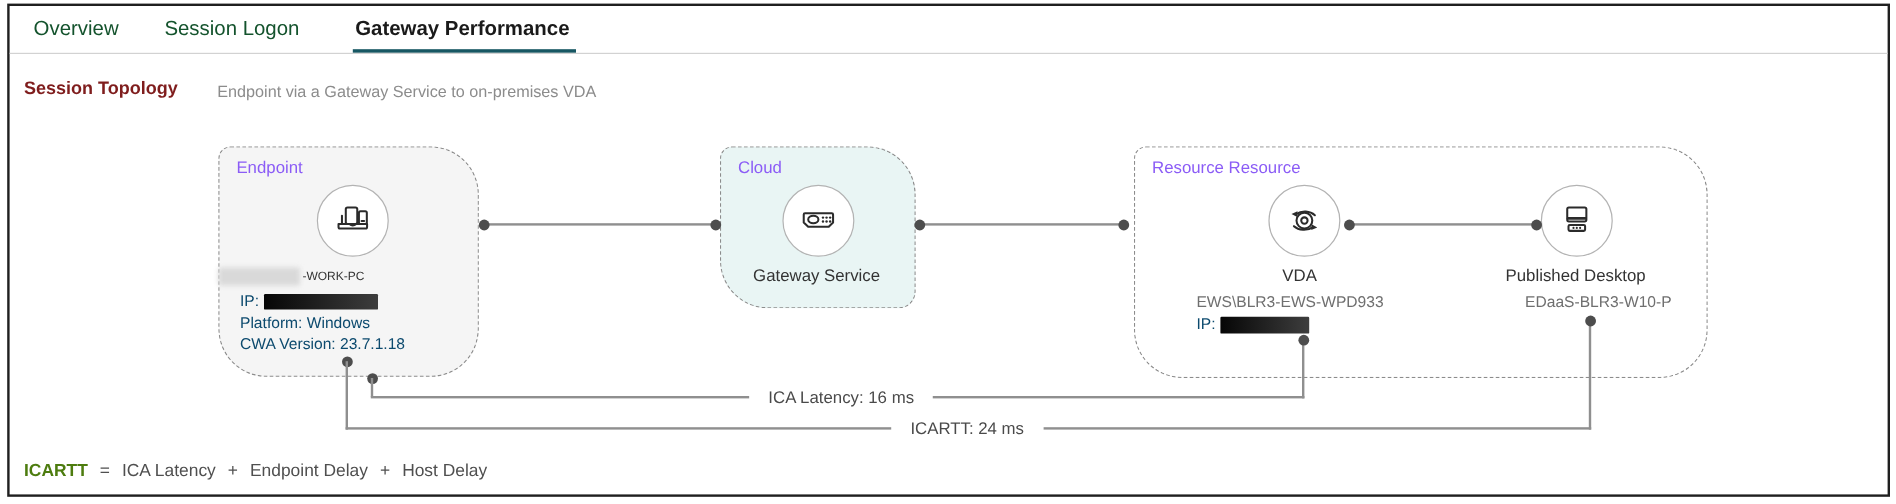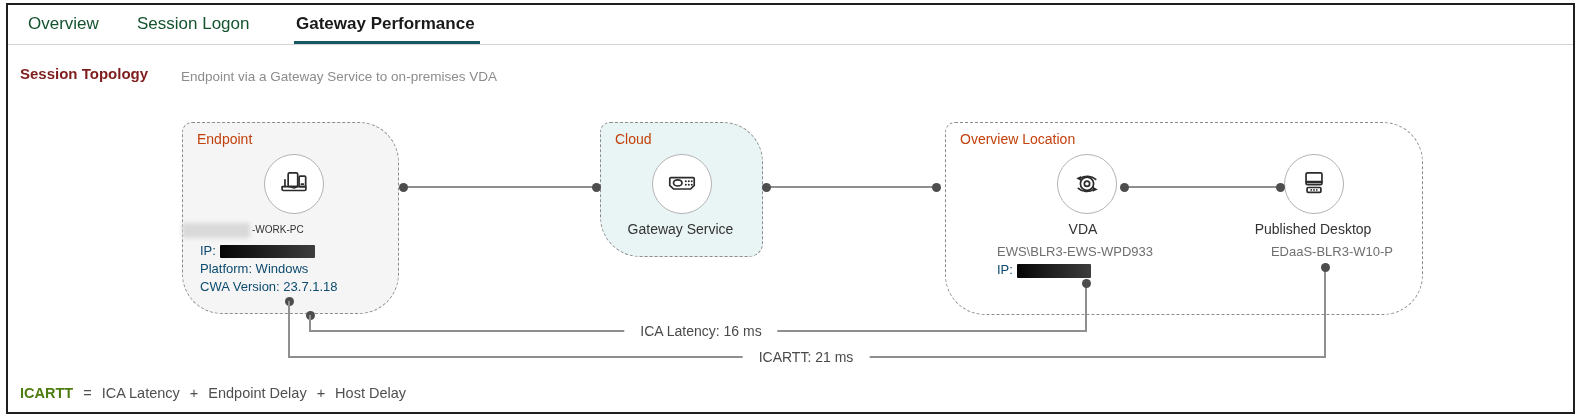--- a/index.html
+++ b/index.html
@@ -9,21 +9,21 @@
   
   .tab{top:14px;font-size:17px;color:#14532d;cursor:pointer;white-space:nowrap;}
   .tab.active{font-weight:700;color:#1a1a1a;}
   .tab-underline{left:294px;top:41px;width:186px;height:3px;background:#175763;}
   .tabbar-divider{left:8px;right:7px;top:44px;height:1px;background:#d2d2d2;}
   
   .sec-title{left:20px;top:65px;font-size:15px;font-weight:700;color:#7f1d1d;}
   .sec-sub{left:181px;top:69px;font-size:13.5px;color:#8c8c8c;}
   
   .group{border:1px dashed #8c8c8c;border-radius:10px 40px 40px 40px;}
-  .group-label{font-size:14px;color:#c2410c;position:absolute;left:14px;top:8px;}
+  .group-label{font-size:14px;color:#8b5cf6;position:absolute;left:14px;top:8px;}
   .g-endpoint{left:182px;top:122px;width:215px;height:190px;background:#f5f5f5;}
   .g-cloud{left:600px;top:122px;width:161px;height:133px;background:#e9f5f4;border-radius:10px 40px 14px 40px;}
   .g-resource{left:945px;top:122px;width:476px;height:191px;background:#fff;}
   
   .node-circle{width:58px;height:58px;border:1px solid #b3b3b3;border-radius:50%;background:#fff;display:flex;align-items:center;justify-content:center;}
   .node-circle svg{display:block;}
   
   .hline{height:2px;background:#8f8f8f;}
   .vline{width:2px;background:#8f8f8f;}
   .dot{width:9px;height:9px;border-radius:50%;background:#4d4d4d;}
@@ -89,21 +89,21 @@
       <circle class="fill" cx="22.4" cy="13.5" r="0.95"></circle>
       <circle class="fill" cx="25.2" cy="13.5" r="0.95"></circle>
     <circle class="fill" cx="19.6" cy="16.6" r="0.95"></circle>
       <circle class="fill" cx="22.4" cy="16.6" r="0.95"></circle>
       <circle class="fill" cx="25.2" cy="16.6" r="0.95"></circle>
   </svg>
 </div>
 <div class="abs node-label" style="left:600px;top:221px;width:161px">Gateway Service</div>
 
 <div class="abs group g-resource">
-  <span class="group-label">Overview Location</span>
+  <span class="group-label">Resource Resource</span>
 </div>
 <div class="abs node-circle" style="left:1057px;top:154px">
   <svg class="icon" width="34" height="34" viewBox="0 0 32 32">
     <circle cx="16" cy="15.8" r="6.2"></circle>
     <circle cx="16" cy="15.8" r="2.5"></circle>
     <path d="M24.2 11.6 A 10.5 8.5 0 0 0 9.6 10.7"></path>
     <polygon class="fill" points="5.9,10.7 10.6,8.5 10.4,13.1"></polygon>
     <path d="M7.8 20.2 A 10.5 8.5 0 0 0 22.4 21.1"></path>
     <polygon class="fill" points="26.1,21.2 21.4,23.3 21.6,18.7"></polygon>
   </svg>
@@ -144,17 +144,17 @@
 <div class="abs hline" style="left:309px;top:330px;width:778px"></div>
 <div class="abs vline" style="left:1085px;top:287px;height:45px"></div>
 <div class="abs dot" style="left:1082px;top:279px"></div>
 <div class="abs metric-label" style="left:701px;top:321px">ICA Latency: 16 ms</div>
 
 <div class="abs dot" style="left:285px;top:297px"></div>
 <div class="abs vline" style="left:288px;top:301px;height:57px"></div>
 <div class="abs hline" style="left:288px;top:356px;width:1038px"></div>
 <div class="abs vline" style="left:1324px;top:271px;height:87px"></div>
 <div class="abs dot" style="left:1321px;top:263px"></div>
-<div class="abs metric-label" style="left:806px;top:347px">ICARTT: 21 ms</div>
+<div class="abs metric-label" style="left:806px;top:347px">ICARTT: 24 ms</div>
 
 <div class="abs formula">
   <span class="lhs">ICARTT</span><span class="op">=</span><span class="term">ICA Latency</span><span class="op">+</span><span class="term">Endpoint Delay</span><span class="op">+</span><span class="term">Host Delay</span>
 </div>
 
 </body></html>

